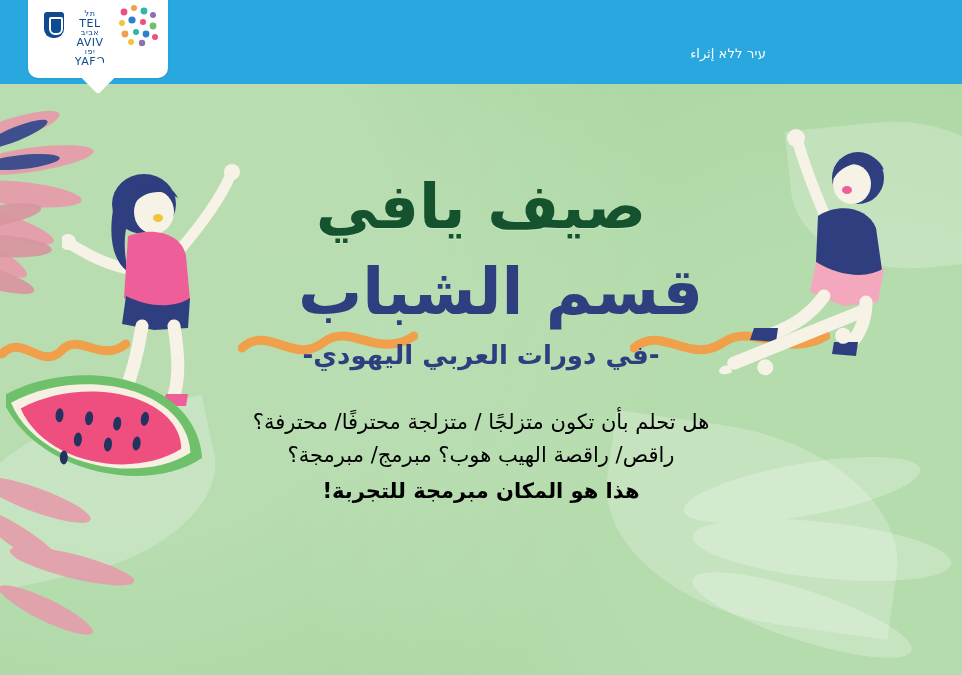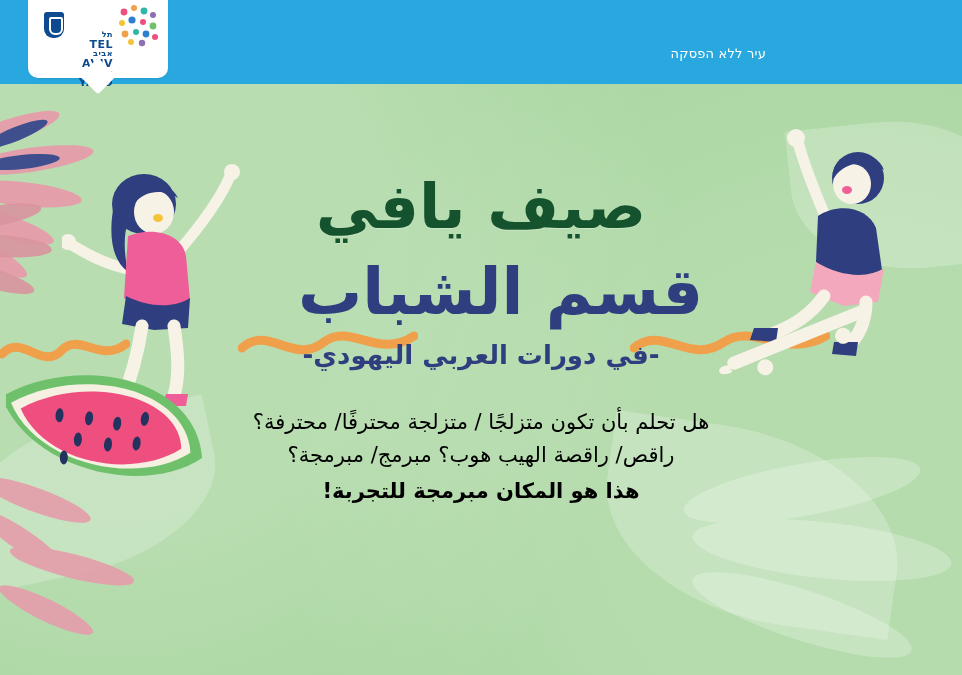--- a/index.html
+++ b/index.html
@@ -66,25 +66,24 @@
     position:absolute; left:5px; top:5px;
     width:10px; height:14px;
     border:2px solid #ffffff;
     border-radius: 2px 2px 6px 6px;
   }
   .logo-words {
     position: absolute;
     left: 39px; top: 24px;
     width: 46px;
     color: #0d4a8f;
-    font-weight: 700;
+    font-weight: 400;
     line-height: 1.0;
-    text-align: right;
+    text-align: center;
     direction: ltr;
-    margin-top: 21px;
   }
   .logo-words .he { font-size: 8px; letter-spacing: .5px; }
   .logo-words .en1 { font-size: 11px; letter-spacing: .5px; }
   .logo-words .en2 { font-size: 11px; letter-spacing: .5px; }
   .logo-dots { position: absolute; left: 88px; top: 16px; width: 46px; height: 46px; }
 
   
   .bg-texture {
     position: absolute; inset: 84px 0 0 0;
     background:
@@ -329,21 +328,21 @@
           <circle cx="27" cy="20" r="3" fill="#ef4f7f"></circle>
           <circle cx="37" cy="24" r="3.4" fill="#6fc06a"></circle>
           <circle cx="9" cy="32" r="3.4" fill="#f0a04b"></circle>
           <circle cx="20" cy="30" r="3" fill="#2fb6a8"></circle>
           <circle cx="30" cy="32" r="3.4" fill="#2f7fd0"></circle>
           <circle cx="39" cy="35" r="3" fill="#ef4f7f"></circle>
           <circle cx="15" cy="40" r="3" fill="#f3c43a"></circle>
           <circle cx="26" cy="41" r="3.2" fill="#8e6fb5"></circle>
         </svg>
       </div>
-      <div class="tagline">עיר ללא הפסקה</div>
+      <div class="tagline">עיר ללא إثراء</div>
     </div>
   </div>
 
   <div class="content">
     <div class="title-pink">صيف يافي</div>
     <div class="title-navy">قسم الشباب</div>
     <div class="subtitle-navy">-في دورات العربي اليهودي-</div>
     <div class="body-lines">
       <p>هل تحلم بأن تكون متزلجًا / متزلجة محترفًا/ محترفة؟</p>
       <p>راقص/ راقصة الهيب هوب؟ مبرمج/ مبرمجة؟</p>

